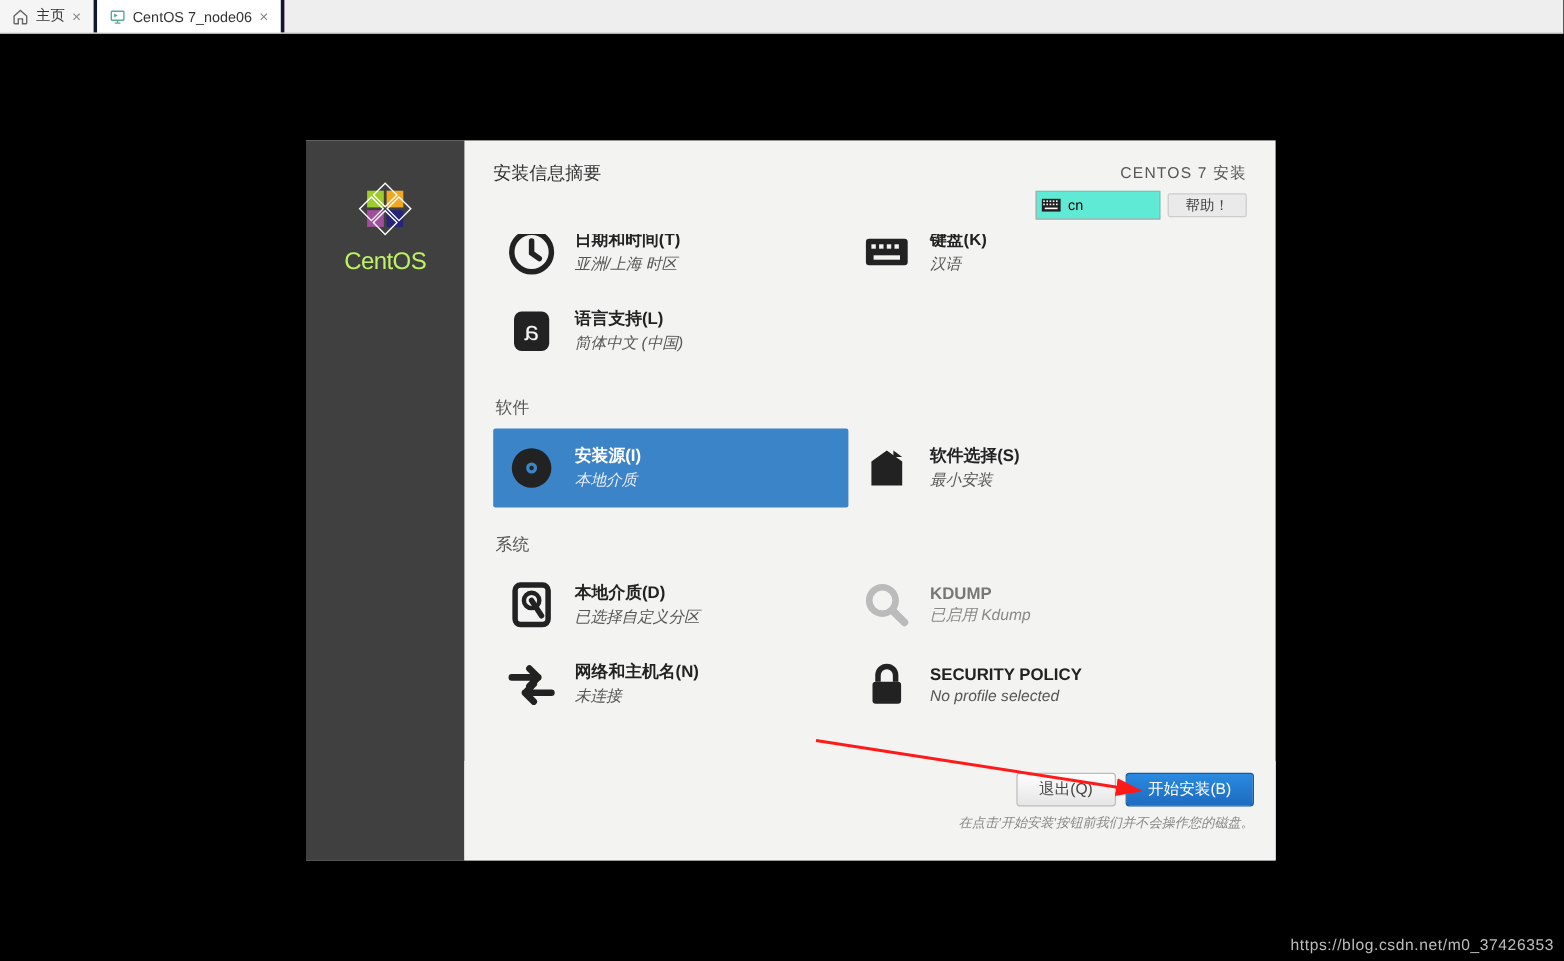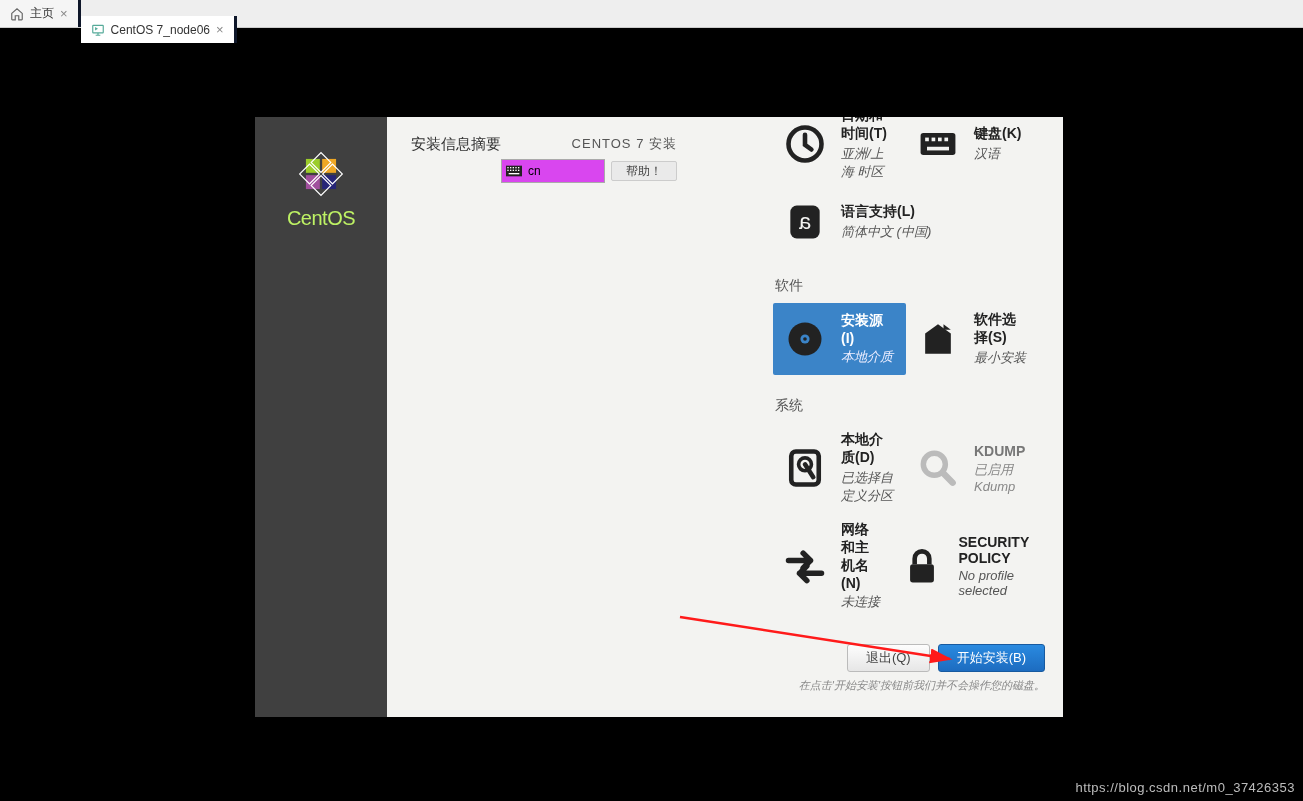--- a/index.html
+++ b/index.html
@@ -1,36 +1,36 @@
 <!DOCTYPE html>
 <html><head>
 <meta charset="utf-8">
 <style>
 * { box-sizing: border-box; margin: 0; padding: 0; }
 body { width: 1303px; height: 801px; background: #000; font-family: "Microsoft YaHei", Arial, sans-serif; position: relative; overflow: hidden; }
 
 .tabbar { position: absolute; top: 0; left: 0; right: 0; height: 28px; background: #eee; display: flex; border-bottom: 1px solid #ccc; }
 .tab { display: flex; align-items: center; gap: 6px; padding: 0 10px; height: 27px; font-size: 12px; color: #333; border-right: 3px solid #0f172a; background: #f5f5f5; cursor: pointer; }
-.tab.active { background: #fff; margin-top: 16px; }
+.tab.active { background: #fff; }
 .tab .close { color: #888; font-size: 13px; }
 .home-ico { width: 14px; height: 14px; }
 .vm-ico { width: 14px; height: 14px; }
 
 .vm-window { position: absolute; left: 255px; top: 117px; width: 808px; height: 600px; background: #f3f3f1; display: flex; }
 .sidebar { width: 132px; background: #404040; display: flex; flex-direction: column; align-items: center; padding-top: 28px; }
 .logo-wrap { display: flex; flex-direction: column; align-items: center; gap: 4px; }
 .logo-text { color: #bef264; font-size: 20px; font-weight: 400; letter-spacing: -0.5px; }
 
-.main { flex: 1; position: relative; display: flex; flex-direction: row; gap: 48px; }
+.main { flex: 1; position: relative; display: flex; flex-direction: column; }
 .topbar { height: 78px; padding: 18px 24px 0 24px; display: flex; justify-content: space-between; align-items: flex-start; }
 .title { font-size: 15px; color: #333; }
 .topright { display: flex; flex-direction: column; align-items: flex-end; gap: 6px; }
 .product { font-size: 13px; color: #555; letter-spacing: 1px; }
 .toprow2 { display: flex; gap: 6px; align-items: center; }
-.langbox { width: 104px; height: 24px; border: 1px solid #aaa; background: #d946ef; display: flex; align-items: center; padding: 0 4px; gap: 6px; font-size: 12px; }
+.langbox { width: 104px; height: 24px; border: 1px solid #aaa; background: #5eead4; display: flex; align-items: center; padding: 0 4px; gap: 6px; font-size: 12px; }
 .kbdflag { width: 16px; height: 12px; }
 .helpbtn { height: 20px; padding: 0 14px; background: #eaeaea; border: 1px solid #ccc; font-size: 12px; color: #444; border-radius: 2px; cursor: pointer; }
 
 .content { flex: 1; position: relative; overflow: hidden; padding-left: 24px; padding-right: 24px; }
 .scrolled { position: absolute; top: -18px; left: 24px; right: 24px; }
 .section-h { font-size: 14px; color: #555; margin: 22px 0 8px 2px; }
 .row { display: flex; }
 .tile { display: flex; align-items: center; gap: 14px; width: 296px; min-height: 66px; padding: 8px 10px; border-radius: 2px; cursor: pointer; }
 .tile.sel { background: #3b84c8; color: #fff; }
 .tile .tico { width: 44px; height: 44px; display: flex; align-items: center; justify-content: center; flex-shrink: 0; }

